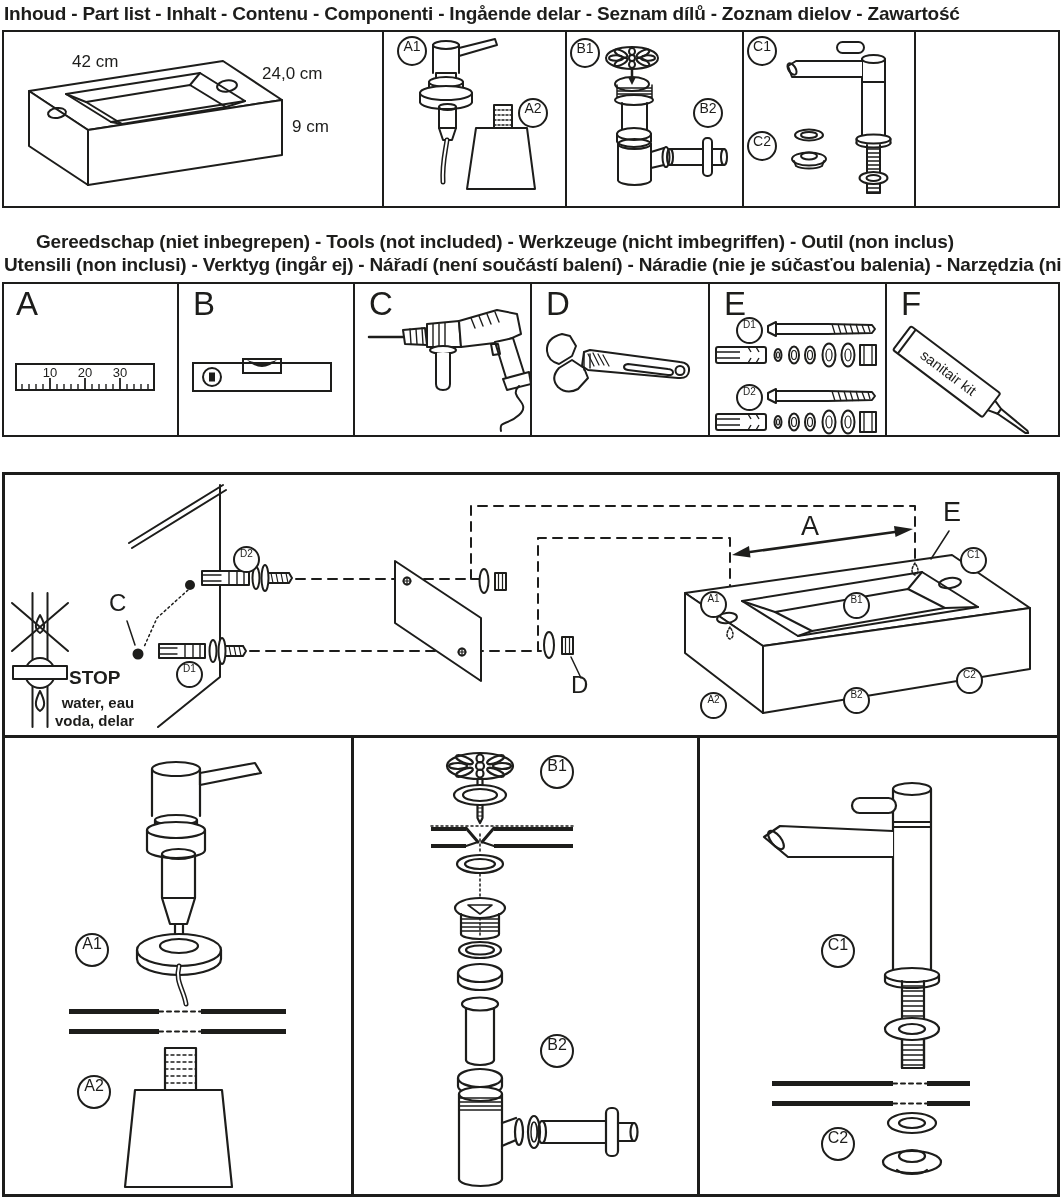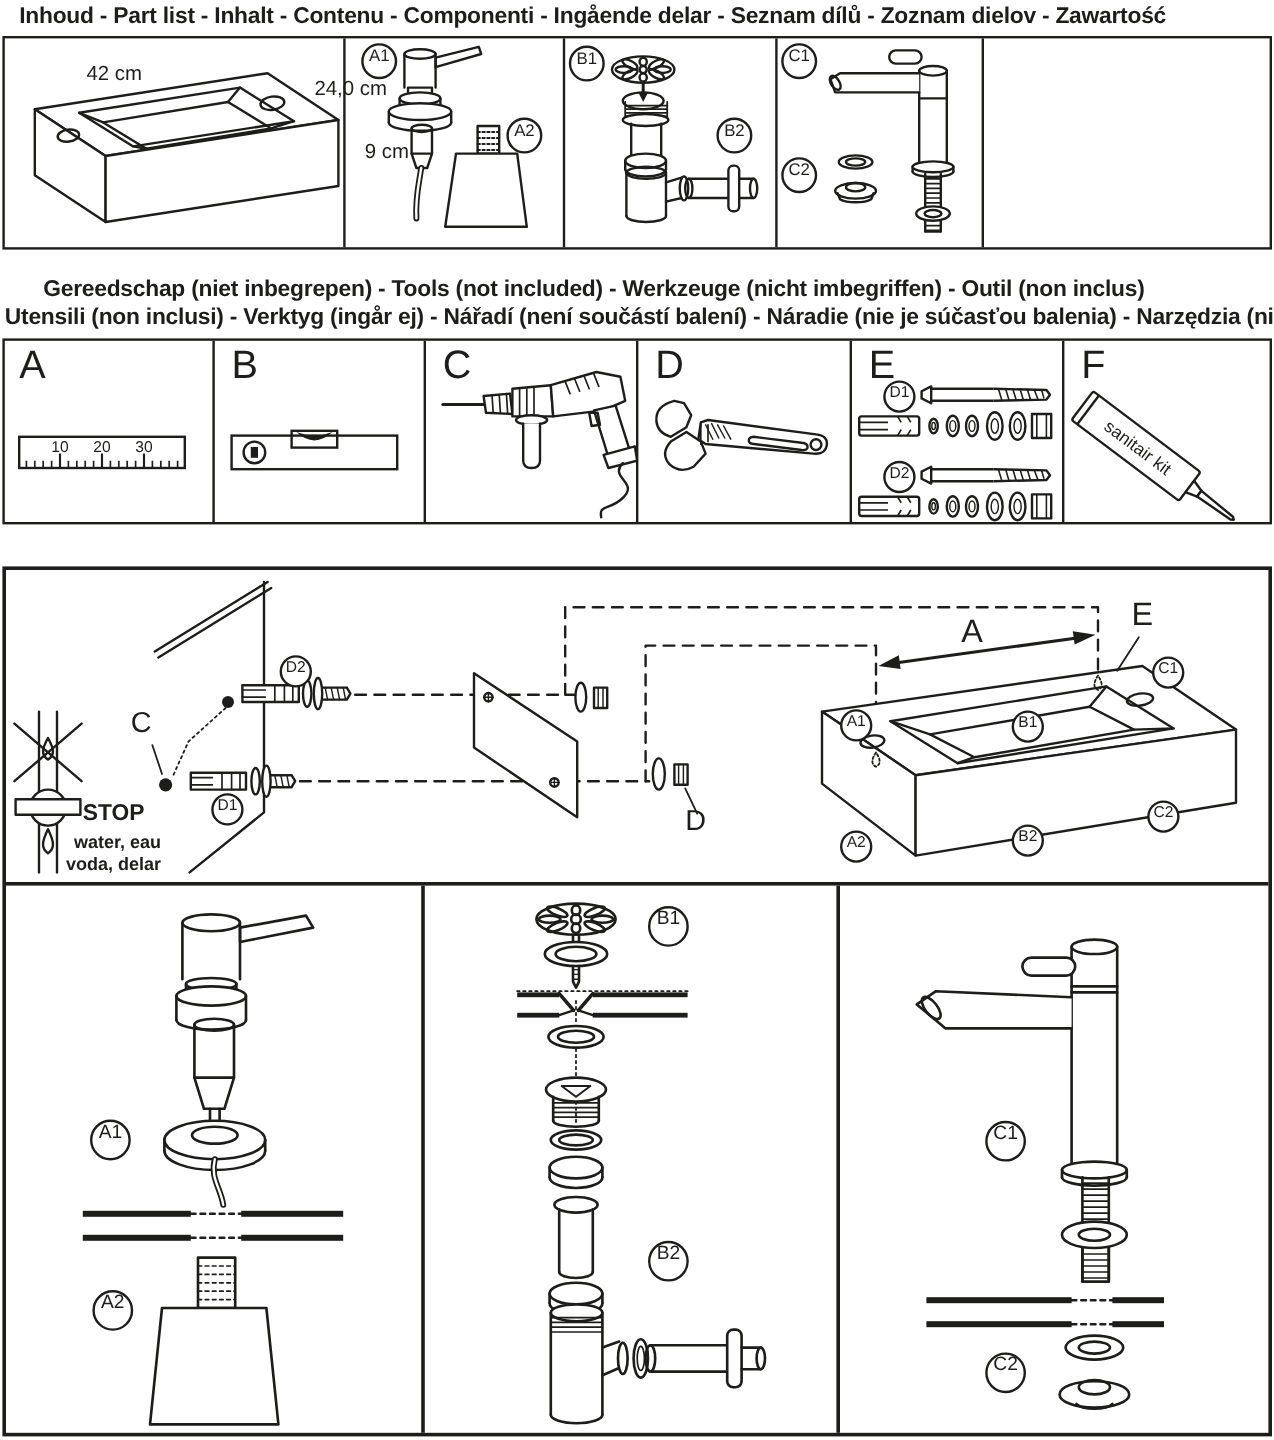--- a/index.html
+++ b/index.html
@@ -10,60 +10,60 @@
   .box{position:absolute;border:2px solid #1d1d1b;background:#fff;box-sizing:border-box;}
   .row{display:flex;height:100%;}
   .cell{position:relative;border-right:2px solid #1d1d1b;box-sizing:border-box;flex:0 0 auto;}
   .cell:last-child{border-right:none;flex:1 1 auto;}
   .cell svg{position:absolute;left:0;top:0;}
   .dim{position:absolute;font-size:17px;white-space:nowrap;}
   .letter{position:absolute;font-size:33px;font-weight:400;line-height:1;}
   .cl{position:absolute;border:2px solid #1d1d1b;border-radius:50%;background:#fff;
       display:flex;align-items:flex-start;justify-content:center;box-sizing:border-box;z-index:5;}
   .cl30{width:30px;height:30px;font-size:14px;}
-  .cl27{width:27px;height:27px;font-size:13px;}
+  .cl27{width:27px;height:27px;font-size:10px;}
   .cl34{width:34px;height:34px;font-size:16px;}
   .diagletter{position:absolute;font-size:24px;font-weight:400;line-height:1;}
   .big{font-size:27px;}
   .stoptxt{position:absolute;font-size:19px;font-weight:600;}
   .watertxt{position:absolute;font-size:15px;font-weight:600;line-height:1.2;white-space:nowrap;}
   #main-box{position:absolute;left:2px;top:472px;width:1058px;height:725px;
             border:3px solid #1d1d1b;background:#fff;box-sizing:border-box;}
   #main-top{position:relative;width:1052px;height:260px;border-bottom:3px solid #1d1d1b;box-sizing:content-box;}
   #main-bottom{position:relative;display:flex;width:1052px;height:456px;}
   .panel{position:relative;border-right:3px solid #1d1d1b;box-sizing:border-box;flex:0 0 auto;}
   .panel:last-child{border-right:none;flex:1 1 auto;}
   .panel svg{position:absolute;left:0;top:0;}
 </style>
 </head>
 <body>
 
 <div id="page">
 
-  <div class="abs hdr" style="left:16px;top:3px;">Inhoud - Part list - Inhalt - Contenu - Componenti - Ingående delar - Seznam dílů - Zoznam dielov - Zawartość</div>
+  <div class="abs hdr" style="left:4px;top:3px;">Inhoud - Part list - Inhalt - Contenu - Componenti - Ingående delar - Seznam dílů - Zoznam dielov - Zawartość</div>
 
   <div class="box" style="left:2px;top:30px;width:1058px;height:178px;">
     <div class="row">
 
-      <div class="cell" style="width:284px;text-decoration:underline;">
+      <div class="cell" style="width:380px;text-decoration:underline;">
         <svg width="346" height="174" viewBox="0 0 346 174">
           <g fill="none" stroke="#1d1d1b" stroke-width="2" stroke-linejoin="round" stroke-linecap="round">
             <path d="M25,59 L219,29 L278,68 L84,98 Z" fill="#fff"></path>
             <path d="M25,59 L84,98 L84,153 L25,114 Z" fill="#fff"></path>
             <path d="M84,98 L278,68 L278,123 L84,153 Z" fill="#fff"></path>
             <path d="M62,62 L196,41 L241,69 L107,90 Z"></path>
             <path d="M82,70 L186,53 L222,75 L118,92 Z"></path>
             <path d="M62,62 L82,70 M196,41 L186,53 M241,69 L222,75 M107,90 L118,92"></path>
             <ellipse cx="53" cy="81" rx="9" ry="5" transform="rotate(-8 53 81)"></ellipse>
             <ellipse cx="223" cy="54" rx="10" ry="5.5" transform="rotate(-8 223 54)"></ellipse>
           </g>
         </svg>
         <div class="dim" style="left:68px;top:20px;">42 cm</div>
         <div class="dim" style="left:258px;top:32px;">24,0 cm</div>
-        <div class="dim" style="left:288px;top:85px;margin-left:12px;">9 cm</div>
+        <div class="dim" style="left:288px;top:85px;">9 cm</div>
       </div>
 
       <div class="cell" style="width:183px;">
         <svg width="179" height="174" viewBox="0 0 179 174">
           <g fill="none" stroke="#1d1d1b" stroke-width="2" stroke-linejoin="round" stroke-linecap="round">
             <path d="M75,16 L111,7 L113,13 L75,24 Z" fill="#fff"></path>
             <ellipse cx="62" cy="13" rx="13" ry="4" fill="#fff"></ellipse>
             <path d="M49,13 L49,41 M75,13 L75,41"></path>
             <path d="M52,41 h20 v5 h-20 z"></path>
             <ellipse cx="62" cy="50" rx="17" ry="5" fill="#fff"></ellipse>

